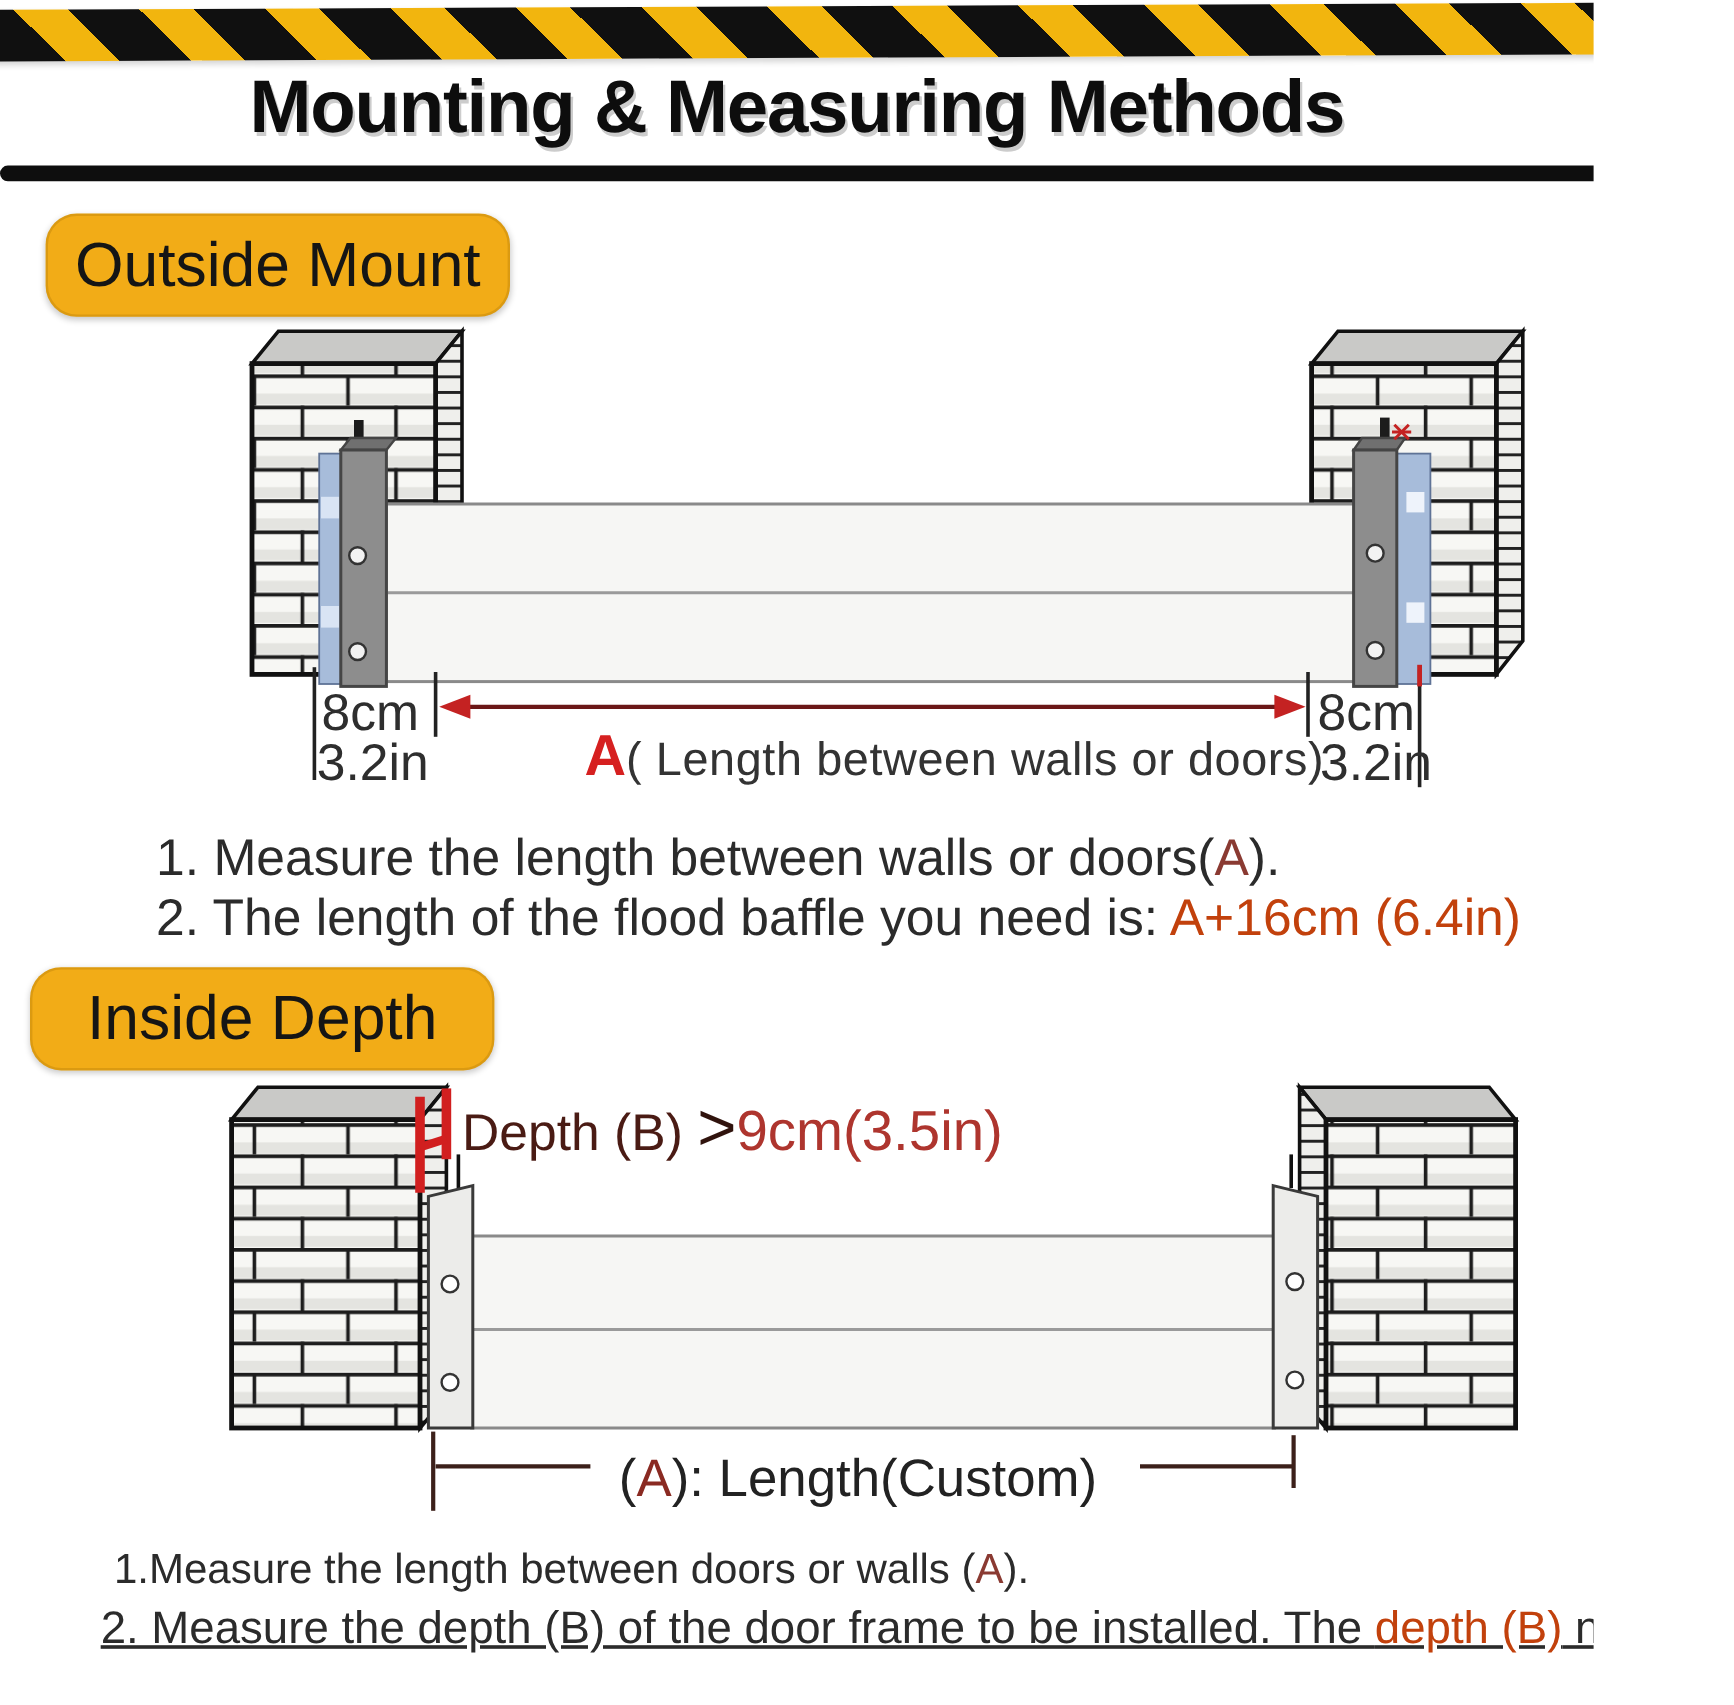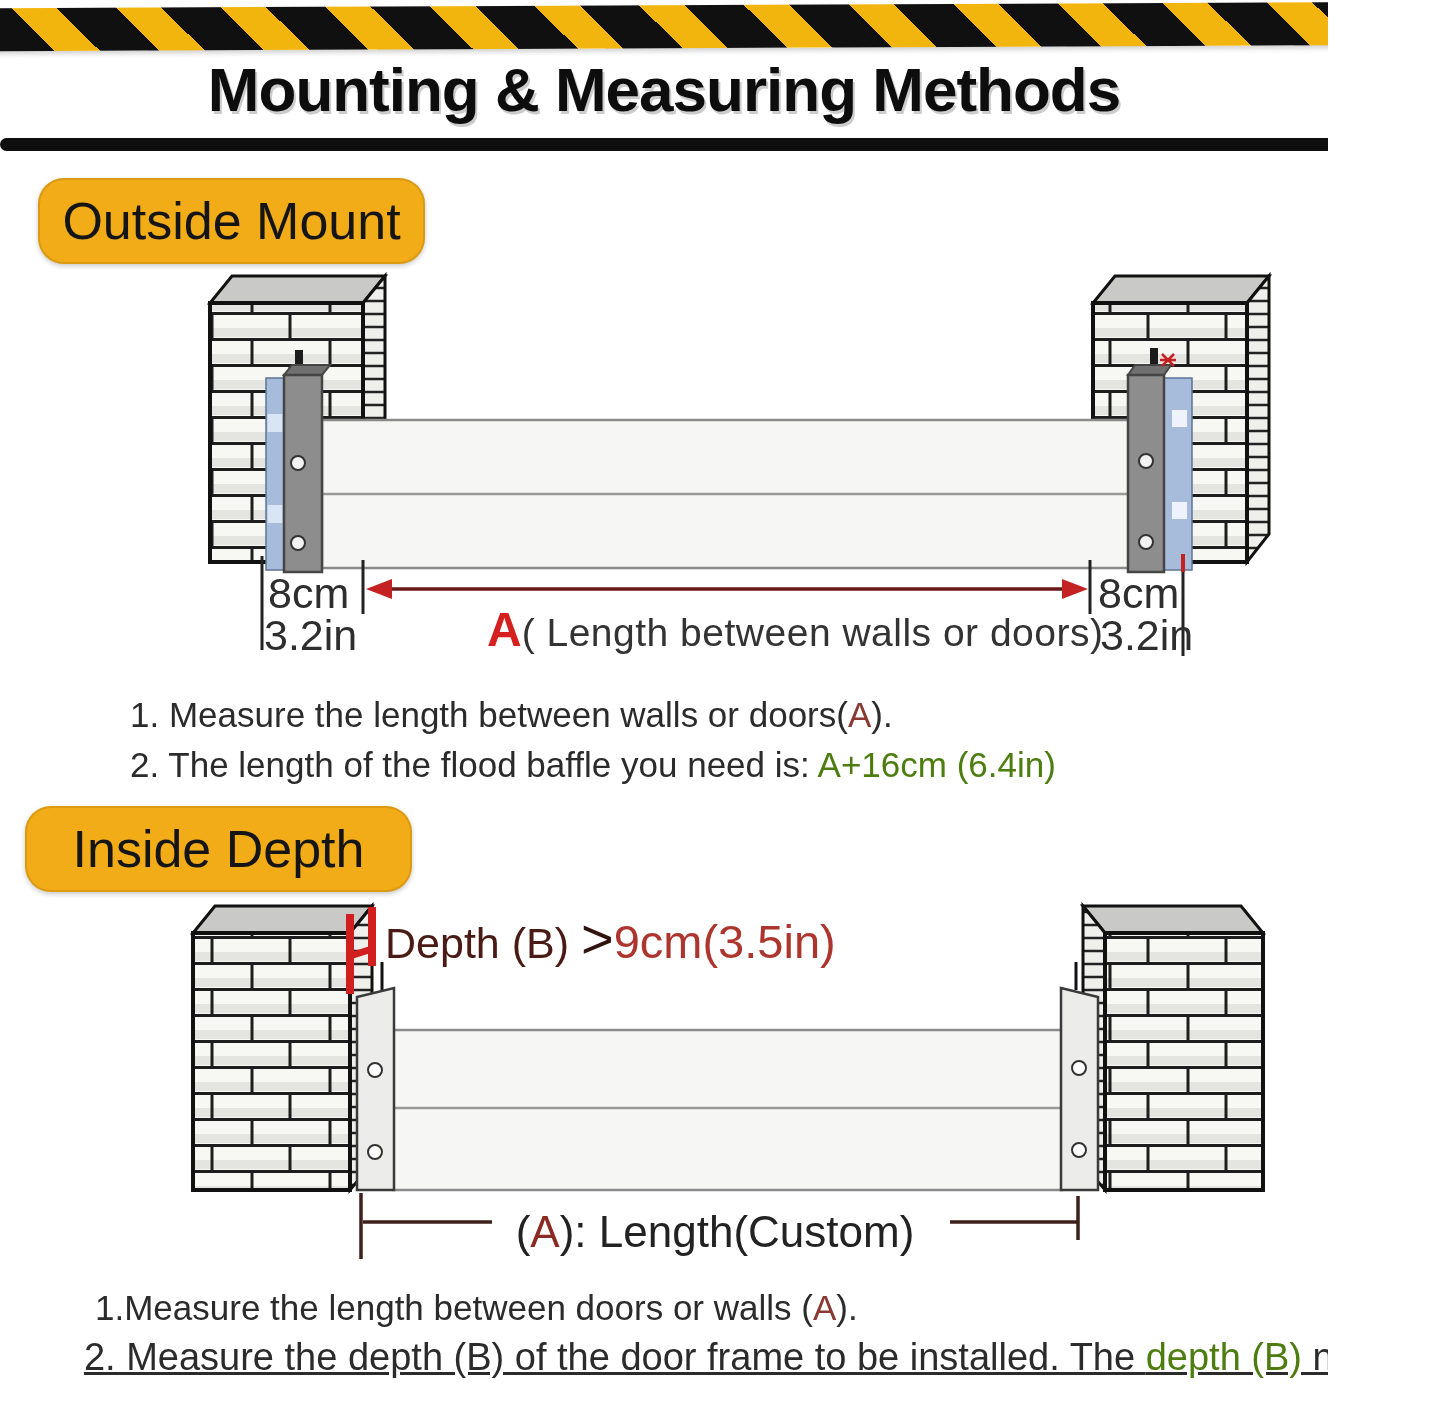--- a/index.html
+++ b/index.html
@@ -23,25 +23,25 @@
          box-shadow:inset 0 0 0 2px rgba(150,100,0,.25),0 2px 5px rgba(0,0,0,.22);}
   .badge.outside{top:178px;margin-left:13px;}
   .badge.inside{top:806px;}
 
   
   .d1{position:absolute;left:0;top:268px;}
   .d2{position:absolute;left:0;top:895px;}
   svg text{font-family:"Liberation Sans",sans-serif;}
 
   
-  .steps-outside{position:absolute;left:130px;top:690px;font-size:35px;color:#2b2b2b;line-height:50px;}
+  .steps-outside{position:absolute;left:130px;top:690px;font-size:43px;color:#2b2b2b;line-height:50px;}
   .step1-inside{position:absolute;left:95px;top:1288px;font-size:35px;color:#2b2b2b;}
   .step2-inside{position:absolute;left:55px;top:1336px;width:1390px;font-size:38px;color:#2b2b2b;
                 text-align:center;line-height:42px;text-decoration:underline;}
-  .red{color:#4d7c0f;}
+  .red{color:#c2410c;}
   .red-a{color:#8a3a32;}
 </style>
 </head>
 <body>
 
 <div class="page">
 
   <div class="hazard"></div>
   <div class="page-title">Mounting &amp; Measuring Methods</div>
   <div class="black-bar"></div>

